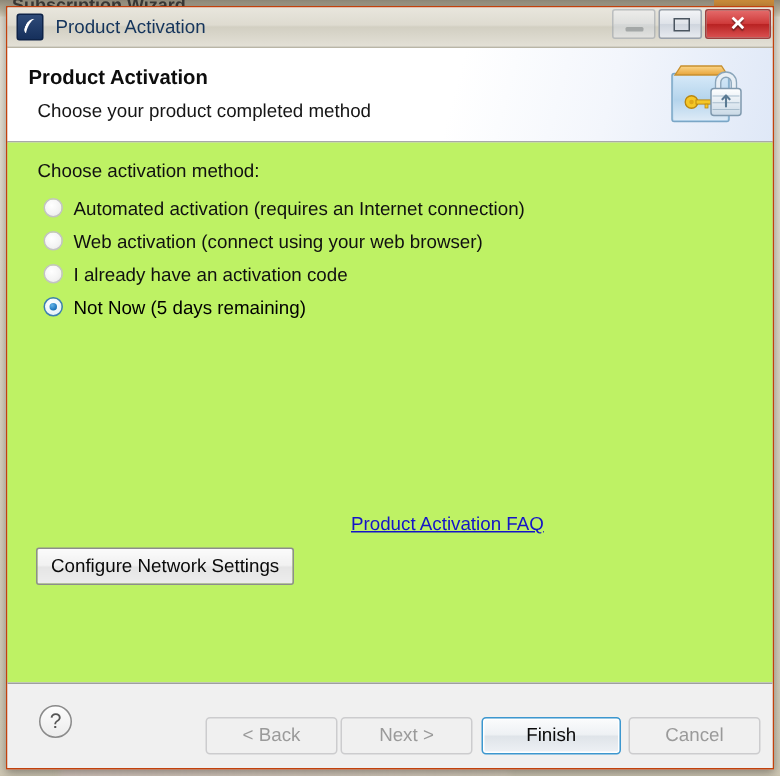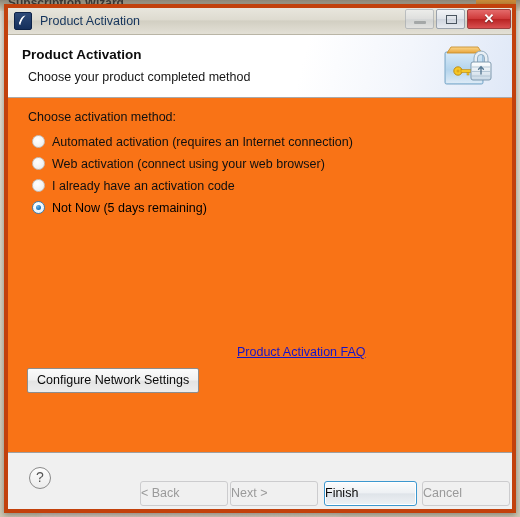--- a/index.html
+++ b/index.html
@@ -67,21 +67,21 @@
     opacity: .8;
   }
 
   
   #dialog {
     position: absolute;
     left: 4px; top: 4px;
     width: 512px;
     height: 509px;
     box-sizing: border-box;
-    border: 4px solid #c2410c;
+    border: 1px solid #c2410c;
     background: #f0f0f0;
     box-shadow: 0 2px 6px rgba(0,0,0,0.35);
     display: flex;
     flex-direction: column;
   }
 
   
   #titlebar {
     position: relative;
     height: 26px;
@@ -188,21 +188,21 @@
   #header-icon {
     position: absolute;
     right: 16px; top: 5px;
     width: 54px; height: 52px;
   }
 
   
   #content {
     flex: 1 1 auto;
     position: relative;
-    background: #f97316;
+    background: #bef264;
   }
   #choose-label {
     position: absolute;
     left: 20px; top: 12px;
     font-size: 12.5px;
     color: #101010;
   }
   .radio-row {
     position: absolute;
     left: 24px;
@@ -289,20 +289,21 @@
   }
   .nav-btn {
     position: absolute;
     top: 473px;
     height: 25px;
     width: 88px;
     box-sizing: border-box;
     font-family: "Liberation Sans", sans-serif;
     font-size: 12.5px;
     border-radius: 3px;
+    text-align: center;
     line-height: 23px;
     white-space: nowrap;
   }
   .nav-btn.disabled {
     color: #9a9a9a;
     background: #f0f0f0;
     border: 1px solid #ccccce;
   }
   .nav-btn.default {
     color: #0a0a0a;

